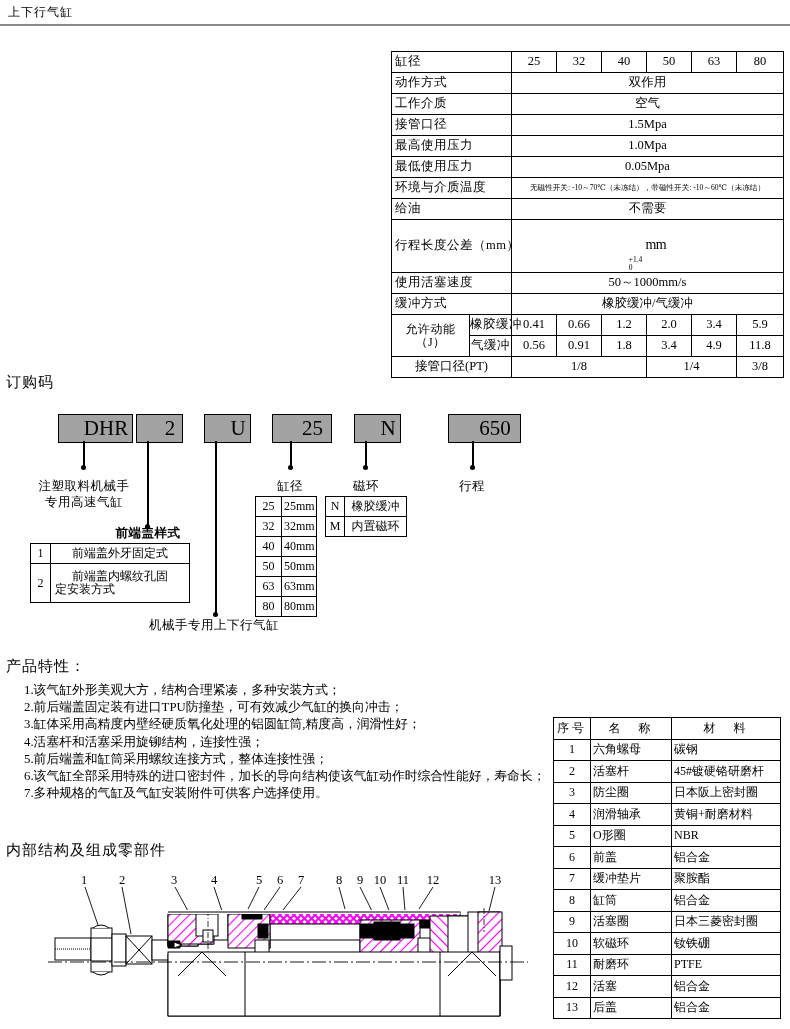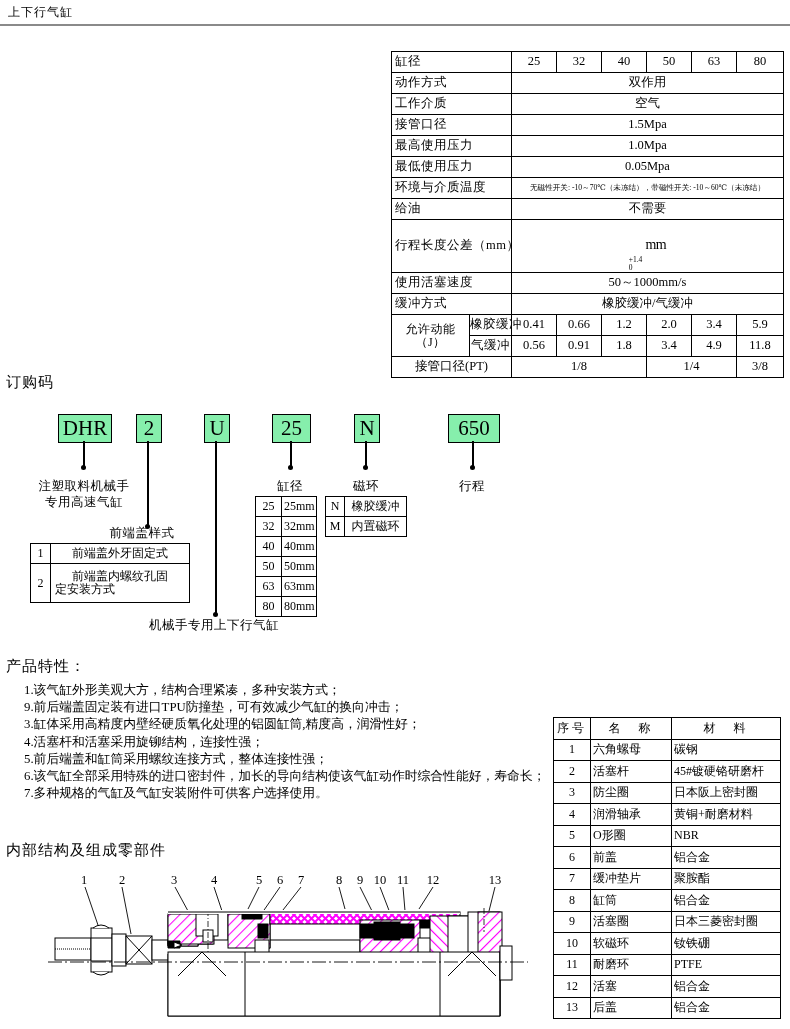--- a/index.html
+++ b/index.html
@@ -103,21 +103,22 @@
 
   
   .code-box {
     position: absolute;
     border: 1.5px solid #000;
     font-size: 21px;
     line-height: 26px;
     height: 27px;
     text-align: center;
     font-family: "Liberation Serif", serif;
-    background: #86efac;
+    background: #a3a3a3;
+    padding-left: 21px;
   }
   .leader-v {
     position: absolute;
     width: 1.5px;
     background: #000;
   }
   .leader-dot {
     position: absolute;
     width: 5px;
     height: 5px;
@@ -331,21 +332,21 @@
   <div class="leader-dot" style="left:363px; top:465px;"></div>
 
   <div class="leader-v" style="left:472px; top:441px; height:26px;"></div>
   <div class="leader-dot" style="left:470px; top:465px;"></div>
 
   <div class="code-label" style="left:19px; top:478px; width:130px;">
     <div>注塑取料机械手</div>
     <div>专用高速气缸</div>
   </div>
 
-  <div class="code-label" style="left:97px; top:525px; width:90px;">前端盖样式</div>
+  <div class="code-label" style="left:103px; top:525px; width:90px;font-weight:bold;">前端盖样式</div>
   <table class="mini" style="left:30px; top:543px; width:160px;">
     <colgroup>
         <col style="width:20px">
         <col>
       </colgroup>
     <tbody>
       <tr>
         <td>1</td>
         <td>前端盖外牙固定式</td>
       </tr>
@@ -411,21 +412,21 @@
           <td>内置磁环</td>
         </tr>
     </tbody>
   </table>
 
   <div class="code-label" style="left:450px; top:478px; width:44px;">行程</div>
 
   <div class="section-caption" id="features-caption">产品特性：</div>
   <div id="features-list">
     <div>1.该气缸外形美观大方，结构合理紧凑，多种安装方式；</div>
-    <div>9.前后端盖固定装有进口TPU防撞垫，可有效减少气缸的换向冲击；</div>
+    <div>2.前后端盖固定装有进口TPU防撞垫，可有效减少气缸的换向冲击；</div>
     <div>3.缸体采用高精度内壁经硬质氧化处理的铝圆缸筒,精度高，润滑性好；</div>
     <div>4.活塞杆和活塞采用旋铆结构，连接性强；</div>
     <div>5.前后端盖和缸筒采用螺纹连接方式，整体连接性强；</div>
     <div>6.该气缸全部采用特殊的进口密封件，加长的导向结构使该气缸动作时综合性能好，寿命长；</div>
     <div>7.多种规格的气缸及气缸安装附件可供客户选择使用。</div>
   </div>
 
   <table id="parts-table">
     <tbody>
       <tr class="head">

